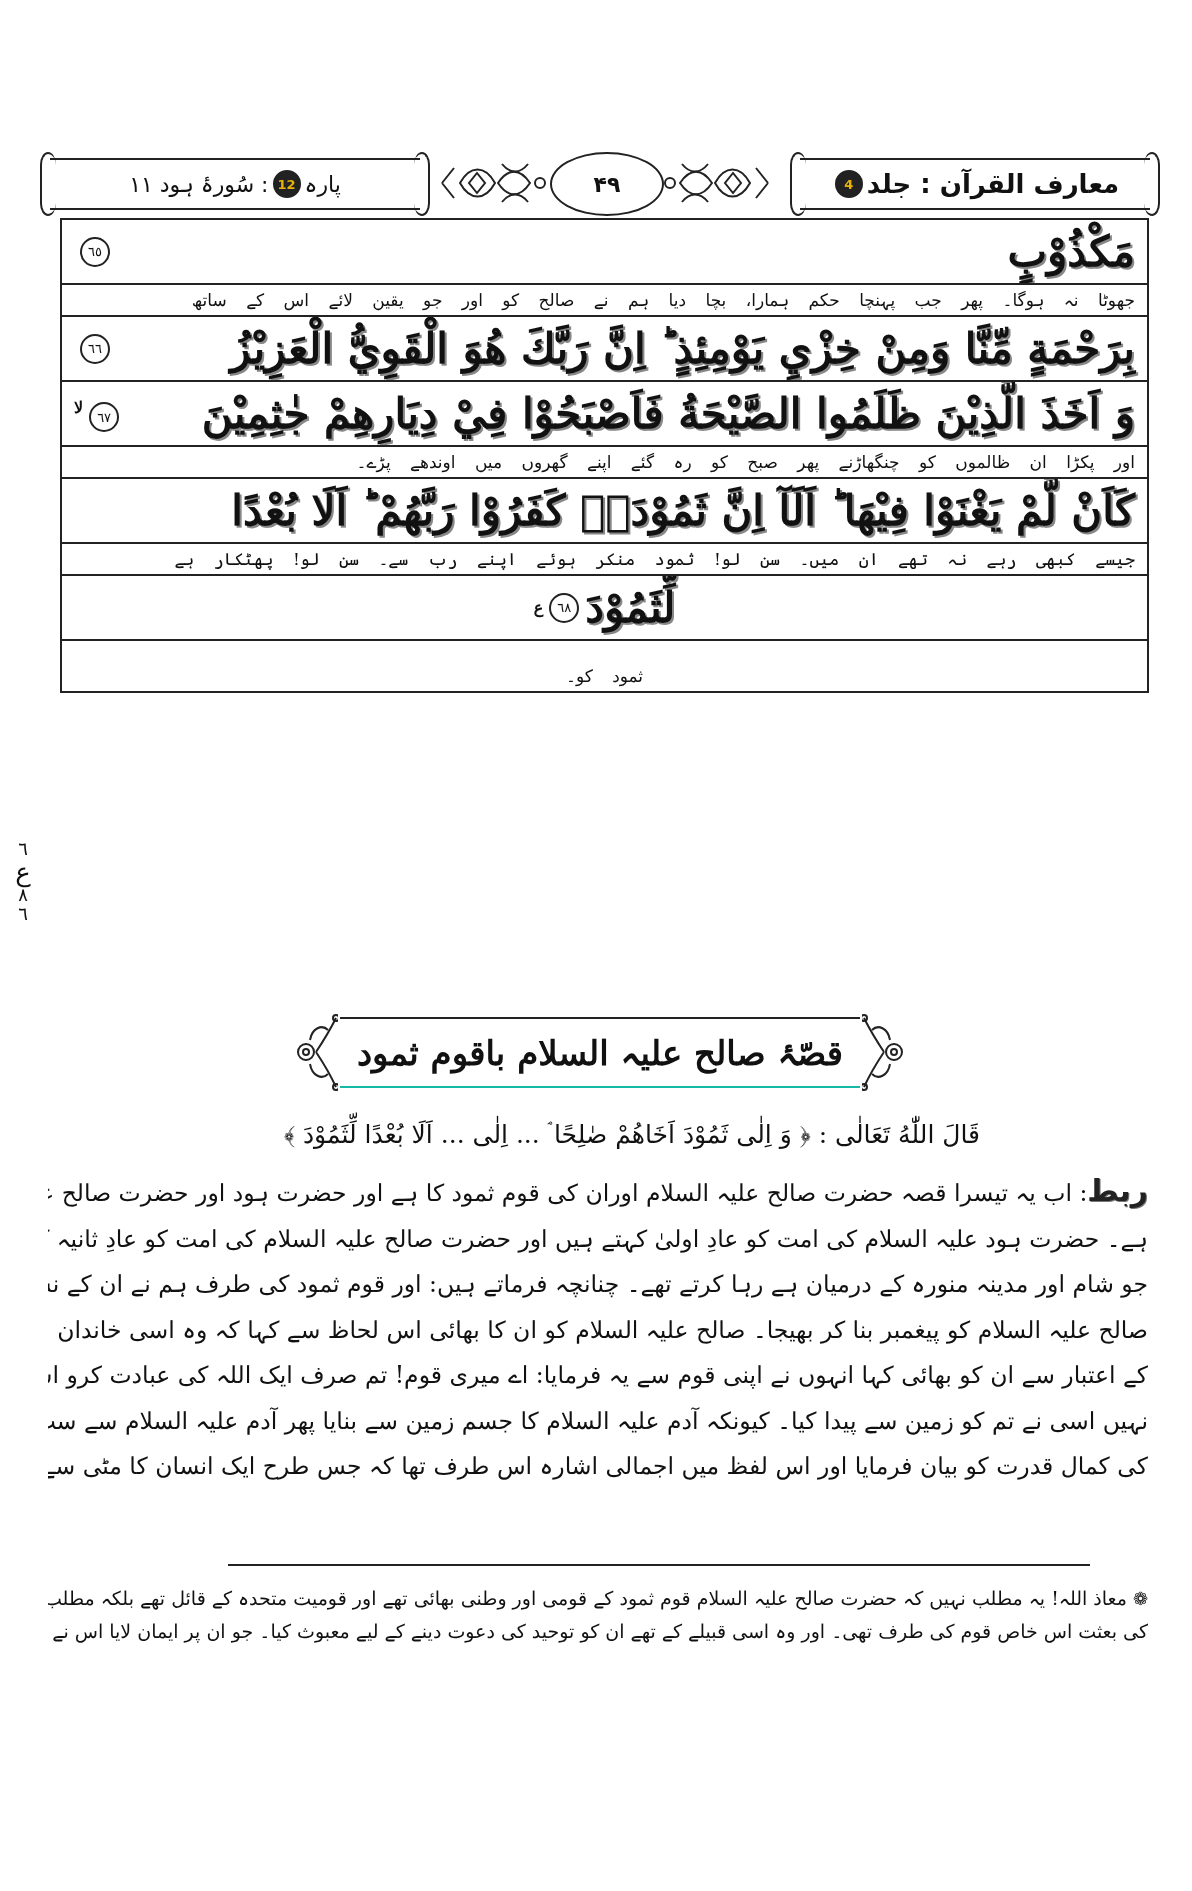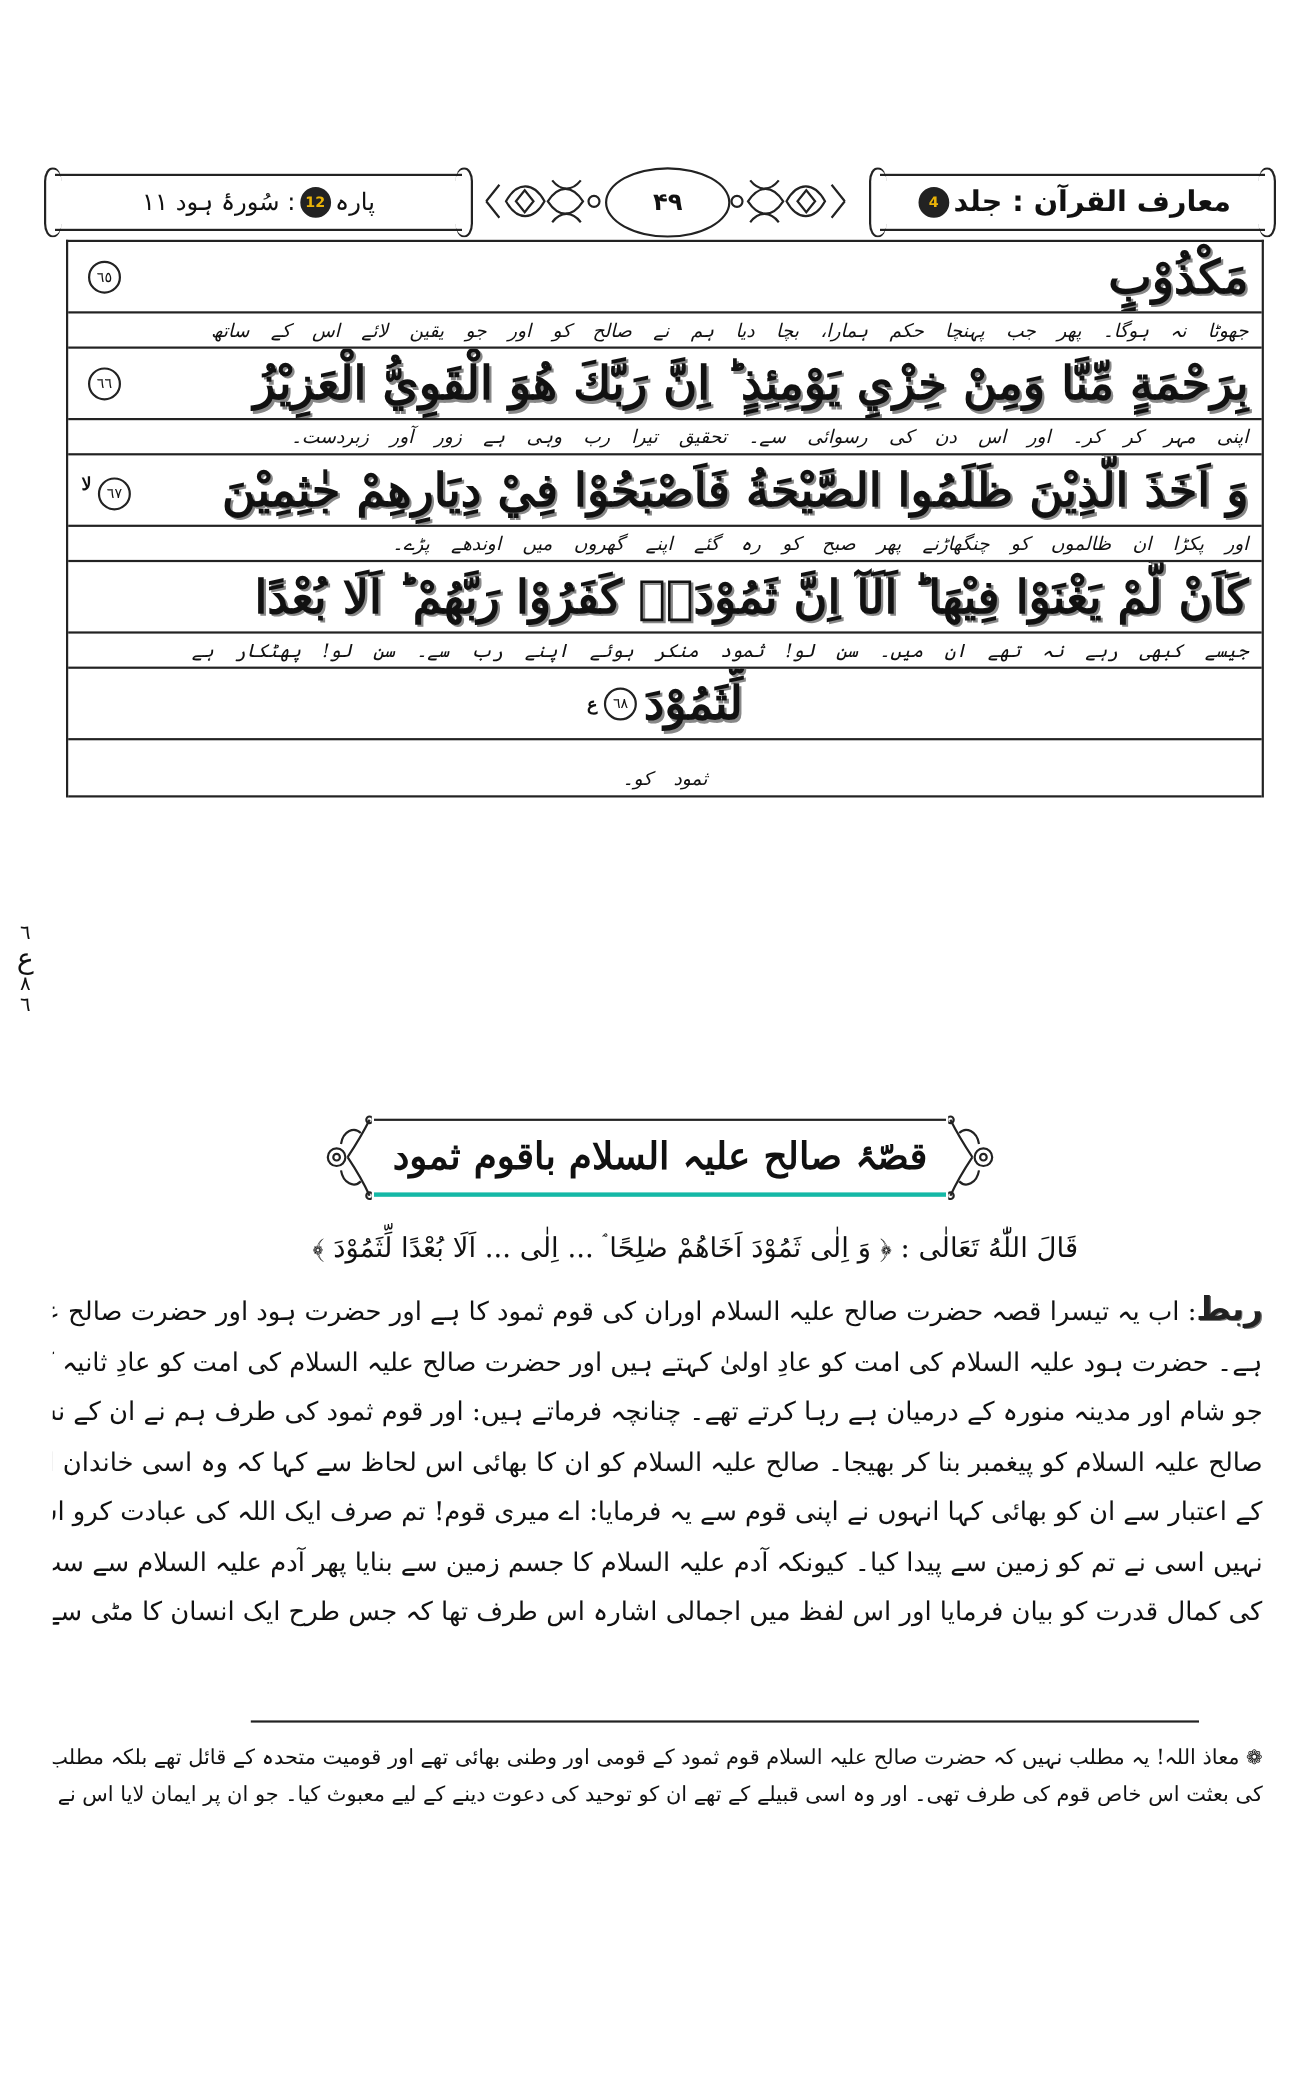--- a/index.html
+++ b/index.html
@@ -19,30 +19,30 @@
   .ornament.l { left: 0; }
   .ornament.r { right: 0; }
   .page-oval { position: absolute; left: 110px; width: 110px; top: 0; height: 60px; border: 2px solid #222; border-radius: 50%; display: flex; align-items: center; justify-content: center; font-size: 22px; font-weight: bold; }
   .circled { display: inline-flex; align-items: center; justify-content: center; width: 24px; height: 24px; border: 2px solid #222; border-radius: 50%; font-size: 13px; font-weight: bold; margin: 0 4px; background: #222; color: #eab308; }
 
   
   .qtable { position: absolute; left: 60px; top: 218px; width: 1085px; border: 2px solid #222; border-bottom: none; }
   .row { border-bottom: 2px solid #222; display: flex; align-items: center; justify-content: center; box-sizing: border-box; padding: 0 12px; }
   .ar { height: 65px; font-family: "DejaVu Serif", serif; font-size: 42px; font-weight: bold; letter-spacing: 1px; text-shadow: 2px 2px 0 #888; white-space: nowrap; overflow: hidden; justify-content: space-between; }
   .ar.center { justify-content: center; }
-  .tr { height: 32px; font-family: "DejaVu Serif", serif; font-size: 17px; white-space: nowrap; overflow: hidden; justify-content: space-between; word-spacing: 14px; font-style: italic; }
+  .tr { height: 32px; font-family: "DejaVu Serif", serif; font-size: 17px; white-space: nowrap; overflow: hidden; justify-content: space-between; word-spacing: 14px; }
   .tr.center { justify-content: center; margin-top: 20px; }
   .ayah-num { display: inline-flex; align-items: center; justify-content: center; width: 26px; height: 26px; border: 2px solid #222; border-radius: 50%; font-size: 13px; font-weight: normal; text-shadow: none; margin: 0 6px; vertical-align: middle; }
   .waqf { font-size: 16px; vertical-align: super; text-shadow: none; }
 
   .ruku-marker { position: absolute; left: 8px; top: 840px; width: 30px; font-family: "DejaVu Serif", serif; font-size: 18px; text-align: center; line-height: 1.05; }
 
   
   .section-head { position: absolute; left: 290px; top: 1005px; width: 620px; height: 95px; }
-  .sh-frame { position: absolute; left: 50px; right: 50px; top: 12px; bottom: 12px; border-top: 2px solid #222; border-bottom: 4px solid #14b8a6; display: flex; align-items: center; justify-content: center; font-family: "DejaVu Serif", serif; font-size: 34px; font-weight: bold; }
+  .sh-frame { position: absolute; left: 50px; right: 50px; top: 12px; bottom: 12px; border-top: 2px solid #222; border-bottom: 2px solid #14b8a6; display: flex; align-items: center; justify-content: center; font-family: "DejaVu Serif", serif; font-size: 34px; font-weight: bold; }
   .sh-orn { position: absolute; top: 5px; width: 48px; height: 85px; }
   .sh-orn.l { left: 0; }
   .sh-orn.r { right: 0; }
 
   .qaul { position: absolute; top: 1120px; right: 60px; width: 1000px; font-family: "DejaVu Serif", serif; font-size: 25px; text-align: center; white-space: nowrap; }
 
   .body-text { position: absolute; top: 1168px; left: 48px; width: 1100px; font-family: "DejaVu Serif", serif; font-size: 23.5px; line-height: 45.5px; text-align: justify; text-align-last: justify; }
   .body-text .line { display: block; white-space: nowrap; overflow: hidden; }
   .rabt { font-family: "DejaVu Sans", sans-serif; font-weight: bold; font-size: 30px; color: #222; text-shadow: 1px 1px 0 #777; }
 
@@ -94,23 +94,20 @@
     <span>مَكْذُوْبٍ</span>
     <span class="ayah-num">٦٥</span>
   </div>
   <div class="row tr">
     <span>جھوٹا نہ ہوگا۔ پھر جب پہنچا حکم ہمارا، بچا دیا ہم نے صالح کو اور جو یقین لائے اس کے ساتھ</span>
   </div>
 
   <div class="row ar">
     <span>بِرَحْمَةٍ مِّنَّا وَمِنْ خِزْيِ يَوْمِئِذٍ ؕ اِنَّ رَبَّكَ هُوَ الْقَوِيُّ الْعَزِيْزُ</span>
     <span class="ayah-num">٦٦</span>
-  </div>
-  <div class="row tr">
-    <span>اپنی مہر کر کر۔ اور اس دن کی رسوائی سے۔ تحقیق تیرا رب وہی ہے زور آور زبردست۔</span>
   </div>
 
   <div class="row ar">
     <span>وَ اَخَذَ الَّذِيْنَ ظَلَمُوا الصَّيْحَةُ فَاَصْبَحُوْا فِيْ دِيَارِهِمْ جٰثِمِيْنَ</span>
     <span>
       <span class="ayah-num">٦٧</span><span class="waqf">لا</span>
     </span>
   </div>
   <div class="row tr">
     <span>اور پکڑا ان ظالموں کو چنگھاڑنے پھر صبح کو رہ گئے اپنے گھروں میں اوندھے پڑے۔</span>

